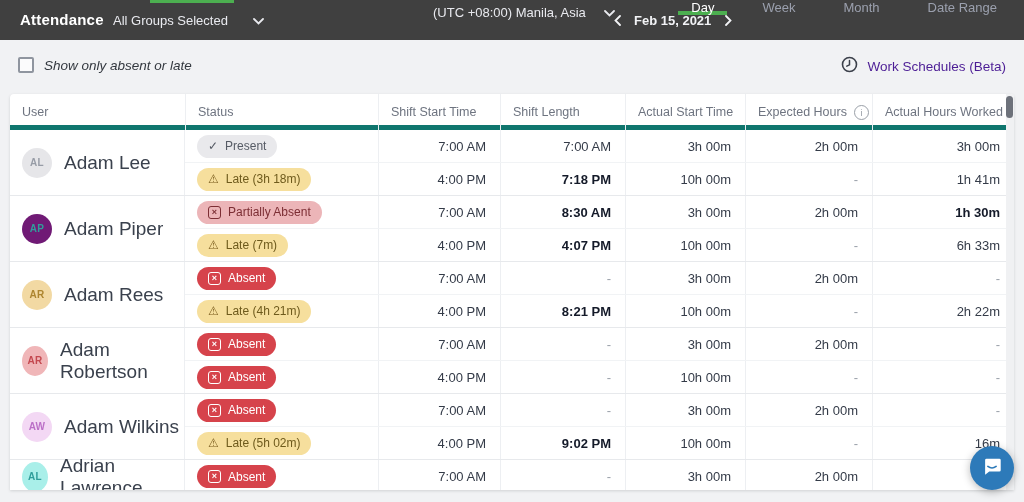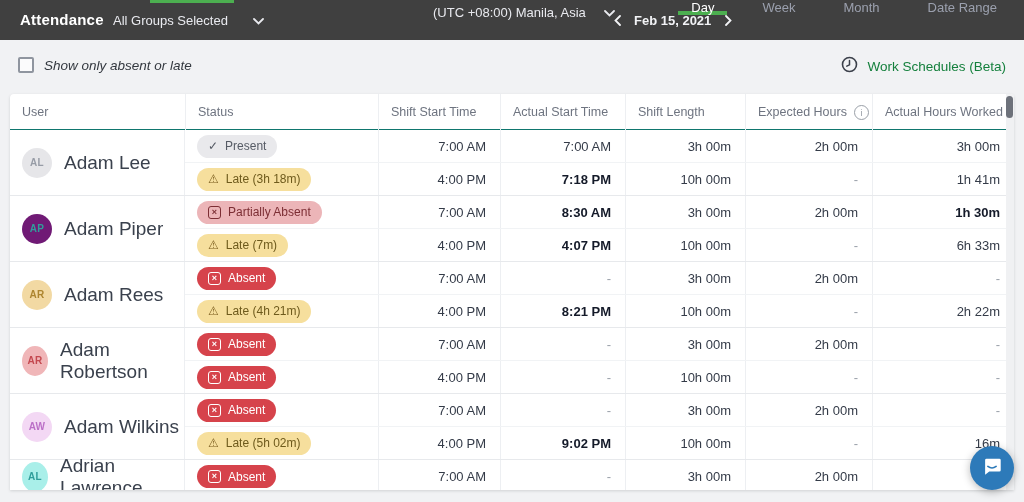--- a/index.html
+++ b/index.html
@@ -19,27 +19,27 @@
   .tabs { position:absolute; right:14px; top:0; height:40px; display:flex; align-items:flex-start; gap:22px; }
   .tab { display:flex; align-items:center; padding:0 13px; font-size:13px; color:#9ba0ae; cursor:pointer; }
   .tab.active { color:#ffffff; box-shadow:inset 0 -4px 0 #4caf50; }
 
   
   .toolbar { position:absolute; left:0; top:40px; width:1024px; height:54px; }
   .filter { position:absolute; left:18px; top:17px; display:flex; align-items:center; gap:10px; cursor:pointer;font-style:italic; }
   .checkbox { width:16px; height:16px; border:2px solid #8f959f; border-radius:2px; background:#fbfbfc; }
   .filter-label { font-size:13.5px; color:#33383f; }
   .wsched { position:absolute; right:18px; top:16px; display:flex; align-items:center; gap:9px; cursor:pointer; }
-  .wsched-label { font-size:13.5px; color:#15803d; }
+  .wsched-label { font-size:13.5px; color:#4c1d95; }
 
   
   .card { position:absolute; left:10px; top:94px; width:1004px; height:396px; background:#ffffff;
           border-radius:4px 4px 0 0; box-shadow:0 1px 3px rgba(60,64,67,.18); overflow:hidden; }
   .thead { display:grid; grid-template-columns:175px 193px 122px 125px 120px 127px minmax(0,1fr);
-           height:36px; align-items:center; border-bottom:1px solid #0f766e; }
+           height:36px; align-items:center; border-bottom:5px solid #0f766e; }
   .th { font-size:12.5px; color:#6e7480; padding-left:12px; height:36px; display:flex; align-items:center; gap:7px; }
   .thead > .th + .th { border-left:1px solid #edeff2; }
   .info-icon { width:15px; height:15px; border:1px solid #9aa0a8; border-radius:50%; color:#9aa0a8;
                font-size:9.5px; display:flex; align-items:center; justify-content:center; font-style:normal; cursor:pointer; }
 
   .user-section { display:flex; height:66px; border-bottom:1px solid #e7e9ec; }
   .user-section.single { height:33px; border-bottom:none; }
   .user-cell { width:175px; min-width:175px; border-right:1px solid #edeff2; display:flex; align-items:center; gap:12px; padding-left:12px; }
   .avatar { width:30px; height:30px; border-radius:50%; display:flex; align-items:center; justify-content:center;
             font-size:10px; font-weight:600; letter-spacing:.3px; }
@@ -134,22 +134,22 @@
       </span>
       <span class="wsched-label">Work Schedules (Beta)</span>
     </div>
   </div>
 
   <div class="card">
     <div class="thead">
       <div class="th">User</div>
       <div class="th">Status</div>
       <div class="th">Shift Start Time</div>
+      <div class="th">Shift Length</div>
       <div class="th">Actual Start Time</div>
-      <div class="th">Shift Length</div>
       <div class="th">
         <span>Expected Hours</span>
         <span class="info-icon">i</span>
       </div>
       <div class="th">Actual Hours Worked</div>
     </div>
     <div id="tbody">
   <div class="user-section">
     <div class="user-cell">
       <span class="avatar" style="background: rgb(230, 230, 233); color: rgb(151, 156, 166);">AL</span>

